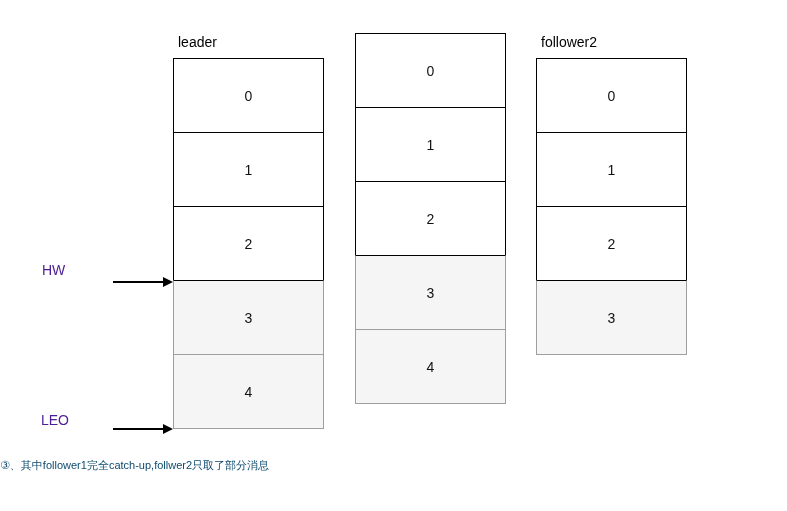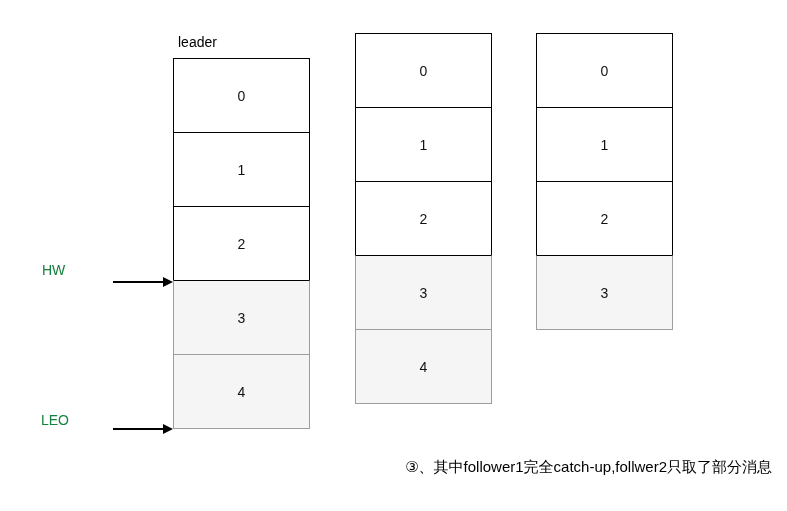--- a/index.html
+++ b/index.html
@@ -11,21 +11,21 @@
   .stage {
     position: relative;
     width: 787px;
     height: 511px;
     background: #ffffff;
     overflow: hidden;
   }
   .column {
     position: absolute;
     top: 33px;
-    width: 137px;
+    width: 151px;
   }
   .col-label {
     height: 19px;
     margin-bottom: 6px;
     padding-left: 5px;
     font-size: 14px;
     color: #000000;
     line-height: 19px;
   }
   .cell {
@@ -41,43 +41,43 @@
   }
   .cell + .cell { margin-top: -1px; }
   .cell.shaded {
     background: #f5f5f5;
     border-color: #9e9e9e;
   }
   .cell:not(.shaded) + .cell.shaded { border-top-color: #000000; }
   .marker-label {
     position: absolute;
     font-size: 14px;
-    color: #15803d;
+    color: #4c1d95;
   }
   .arrow-line {
     position: absolute;
     height: 2px;
     background: #000000;
   }
   .arrow-head {
     position: absolute;
     width: 0;
     height: 0;
     border-left: 10px solid #000000;
     border-top: 5px solid transparent;
     border-bottom: 5px solid transparent;
   }
   .caption {
     position: absolute;
     top: 458px;
     left: 0;
     width: 772px;
-    text-align: right;
-    font-size: 15px;
-    color: #000000;
+    text-align: left;
+    font-size: 11px;
+    color: #0c4a6e;
   }
 </style>
 </head>
 <body>
 
 <div class="stage">
 
   <div class="column" style="left:173px">
     <div class="col-label">leader</div>
     <div class="cell">
@@ -109,20 +109,21 @@
       </div>
     <div class="cell shaded">
         <span>3</span>
       </div>
     <div class="cell shaded">
         <span>4</span>
       </div>
   </div>
 
   <div class="column" style="left:536px">
+    <div class="col-label">follower2</div>
     <div class="cell">
         <span>0</span>
       </div>
     <div class="cell">
         <span>1</span>
       </div>
     <div class="cell">
         <span>2</span>
       </div>
     <div class="cell shaded">

